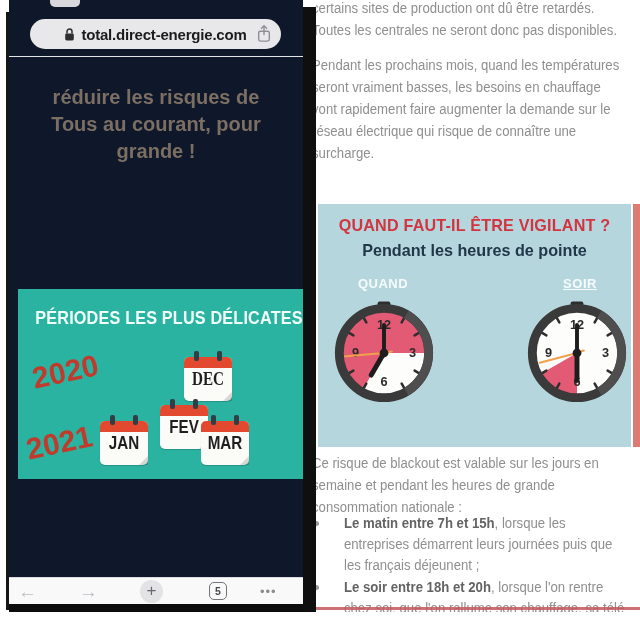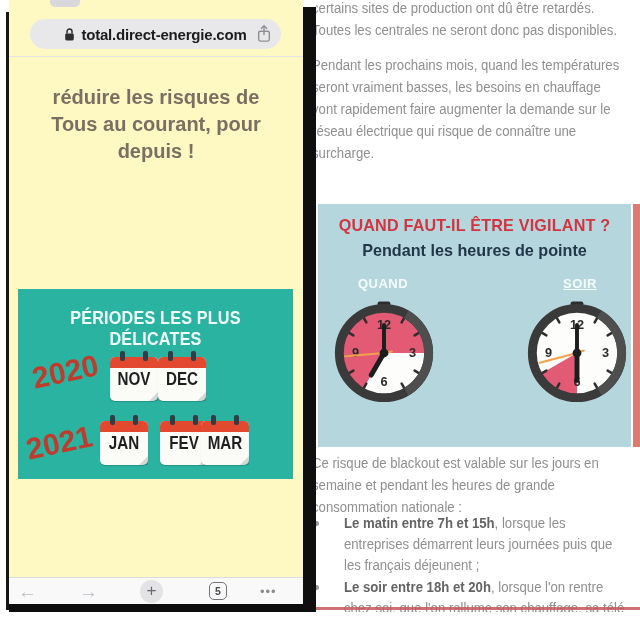--- a/index.html
+++ b/index.html
@@ -6,34 +6,34 @@
   .canvas{position:relative;width:640px;height:617px;background:#ffffff;overflow:hidden;
           font-family:"Liberation Sans", sans-serif;}
   .abs{position:absolute;}
   .line{white-space:nowrap;}
 
   
   .edge-left{left:6px;top:12px;width:3px;height:598px;background:#161616;}
   .divider{left:303px;top:7px;width:13px;height:605px;background:#0f0f0f;}
 
   
-  .phone-left{left:9px;top:0;width:294px;height:612px;background:#fef9c3;overflow:hidden;}
+  .phone-left{left:9px;top:0;width:294px;height:612px;background:#0f172a;overflow:hidden;}
   .fragment{left:41px;top:0;width:30px;height:7px;background:#d8d8dc;border-radius:0 0 5px 5px;}
   .url-bar{left:21px;top:19px;width:251px;height:30px;border-radius:15px;background:#e8e8ea;
            display:flex;align-items:center;justify-content:center;gap:6px;}
   .url-text{font-size:15px;font-weight:bold;color:#1b1b1d;letter-spacing:-0.2px;}
   .share-ic{position:absolute;right:9px;top:5px;}
   .header-hairline{left:0;right:0;top:56px;height:1px;background:#e4e4e7;}
 
   .headline{left:0;right:0;top:84px;text-align:center;font-size:20px;font-weight:bold;
             color:#7b6e63;line-height:27px;}
   .intro{left:0;right:0;top:192px;font-size:13px;color:#8f8f8f;line-height:23px;}
   .intro .line{text-align:center;transform:scaleX(.86);}
 
-  .teal-box{left:9px;top:289px;width:275px;height:190px;background:#2bb3a1;}
+  .teal-box{left:9px;top:289px;width:275px;height:190px;background:#2bb3a1;padding-left:27px;}
   .teal-title{left:0;right:0;top:19px;text-align:center;font-size:18px;font-weight:800;
               color:#f0fffa;transform:scaleX(.9);letter-spacing:.2px;}
   .year{font-size:30px;font-weight:800;color:#c13a2b;transform:rotate(-12deg);}
   .year20{left:14px;top:66px;}
   .year21{left:8px;top:137px;}
   .cal{width:48px;height:50px;}
   .cal-body{position:absolute;top:6px;left:0;right:0;bottom:0;background:#fbfbf8;border-radius:5px;
             box-shadow:0 1px 1px rgba(0,0,0,.18);}
   .cal-head{position:absolute;top:6px;left:0;right:0;height:11px;background:#e2492f;
             border-radius:5px 5px 0 0;}
@@ -102,57 +102,49 @@
         <rect x="3" y="8" width="12" height="11" rx="2" fill="none" stroke="#8f8f95" stroke-width="1.6"></rect>
         <line x1="9" y1="2.2" x2="9" y2="12" stroke="#8f8f95" stroke-width="1.6"></line>
         <polyline points="5.6,5 9,1.6 12.4,5" fill="none" stroke="#8f8f95" stroke-width="1.6"></polyline>
       </svg>
     </div>
     <div class="abs header-hairline"></div>
 
     <div class="abs headline">
       <div class="line">réduire les risques de</div>
       <div class="line">Tous au courant, pour</div>
-      <div class="line">depuis !</div>
+      <div class="line">grande !</div>
     </div>
 
 
     <div class="abs teal-box">
       <div class="abs teal-title">PÉRIODES LES PLUS DÉLICATES</div>
 
       <div class="abs year year20">2020</div>
 
-      <div class="abs cal" style="left:92px;top:62px;">
-        <div class="cal-body"></div>
-          <div class="cal-head"></div>
-        <div class="cal-pin l"></div>
-          <div class="cal-pin r"></div>
-        <div class="cal-month">NOV</div>
-        <div class="cal-fold"></div>
-      </div>
-      <div class="abs cal" style="left:140px;top:62px;">
+      <div class="abs cal" style="left:166px;top:62px;font-family:Liberation Serif, serif;">
         <div class="cal-body"></div>
           <div class="cal-head"></div>
         <div class="cal-pin l"></div>
           <div class="cal-pin r"></div>
         <div class="cal-month">DEC</div>
         <div class="cal-fold"></div>
       </div>
 
       <div class="abs year year21">2021</div>
 
       <div class="abs cal" style="left:82px;top:126px;">
         <div class="cal-body"></div>
           <div class="cal-head"></div>
         <div class="cal-pin l"></div>
           <div class="cal-pin r"></div>
         <div class="cal-month">JAN</div>
         <div class="cal-fold"></div>
       </div>
-      <div class="abs cal" style="left:142px;top:126px;">
+      <div class="abs cal" style="left:142px;top:110px;">
         <div class="cal-body"></div>
           <div class="cal-head"></div>
         <div class="cal-pin l"></div>
           <div class="cal-pin r"></div>
         <div class="cal-month">FEV</div>
         <div class="cal-fold"></div>
       </div>
       <div class="abs cal" style="left:183px;top:126px;">
         <div class="cal-body"></div>
           <div class="cal-head"></div>

